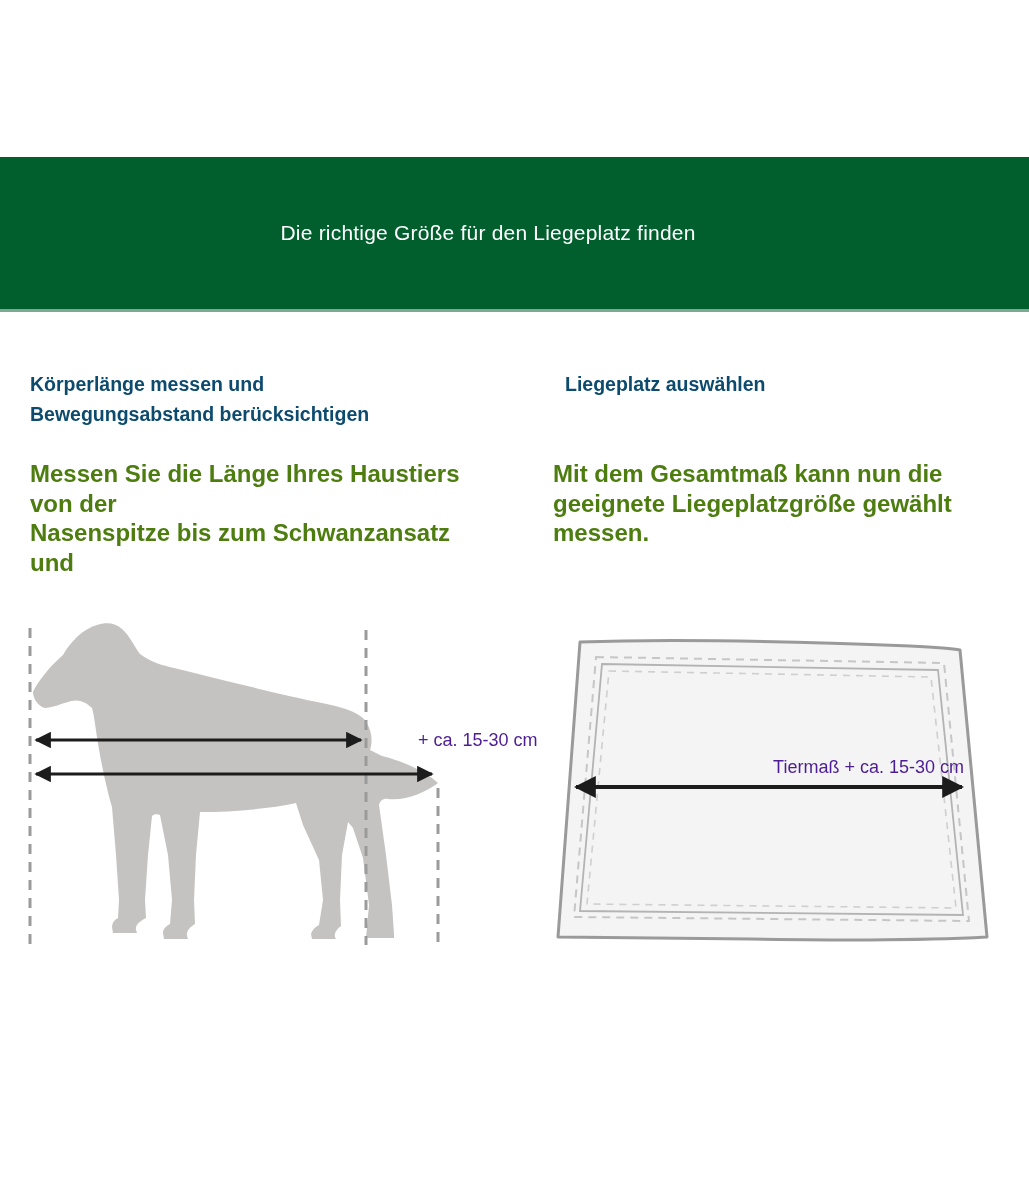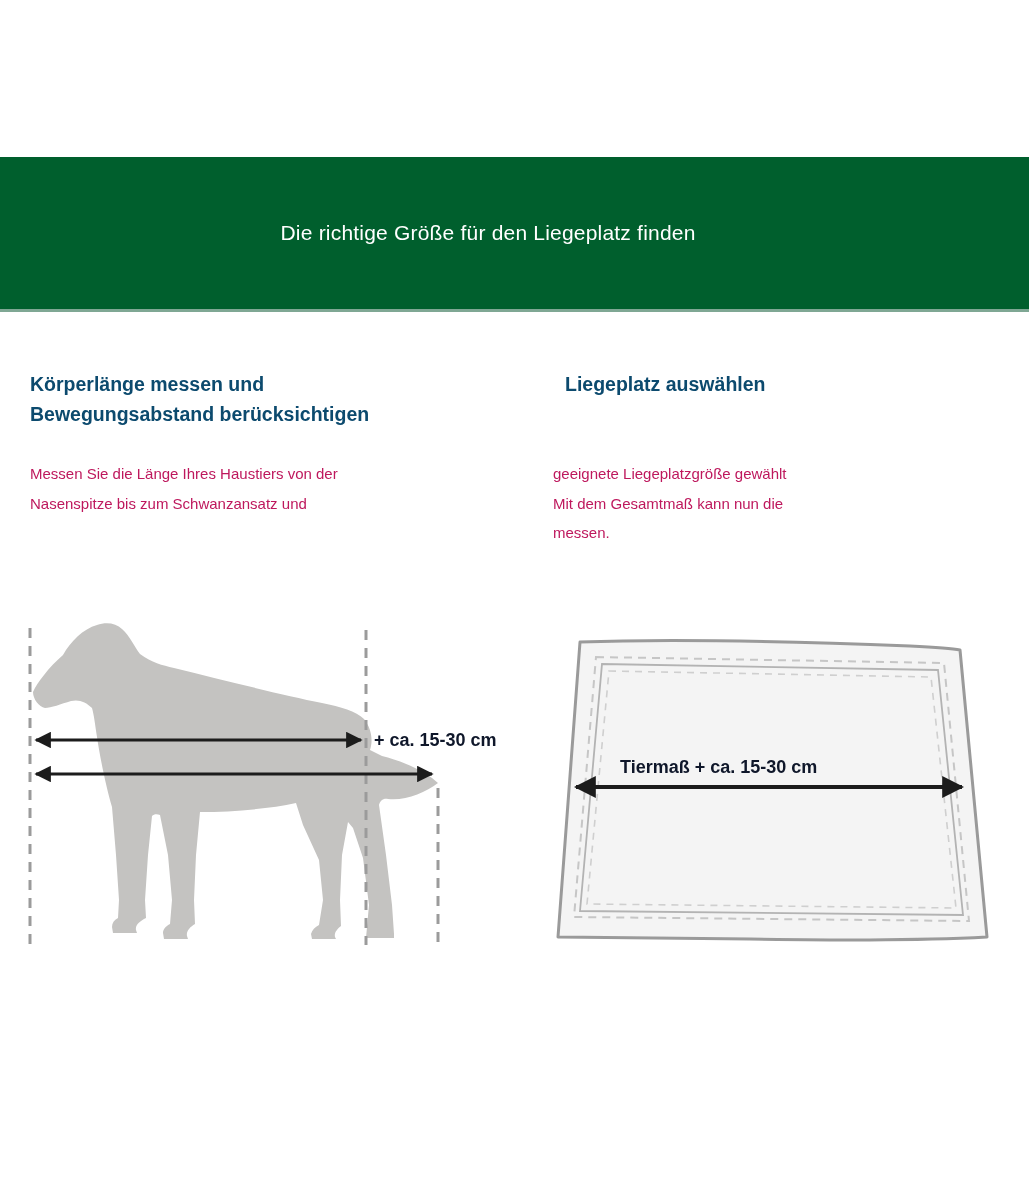--- a/index.html
+++ b/index.html
@@ -34,41 +34,42 @@
     position: absolute;
     color: #0c4a6e;
     font-size: 19.5px;
     font-weight: 700;
     line-height: 30px;
   }
   .left-heading  { left: 30px;  top: 369px; width: 420px; }
   .right-heading { left: 553px; top: 369px; width: 420px; margin-left: 12px; }
   .col-body {
     position: absolute;
-    color: #be185d;
-    font-size: 15px;
-    font-weight: 400;
+    color: #4d7c0f;
+    font-size: 24px;
+    font-weight: 700;
     line-height: 29.5px;
   }
   .left-body  { left: 30px;  top: 459px; width: 460px; }
   .right-body { left: 553px; top: 459px; width: 420px; }
   .line { display: block; }
   .figure { position: absolute; }
   #dog-figure { left: 0;     top: 600px; }
   #mat-figure { left: 530px; top: 600px; }
   .arrow-label {
     position: absolute;
-    color: #0f172a;
+    color: #4c1d95;
     font-size: 18px;
-    font-weight: 700;
+    font-weight: 400;
     line-height: 22px;
     white-space: nowrap;
+    margin-left: 44px;
   }
   #dog-arrow-label { left: 374px; top: 729px; }
-  #mat-arrow-label { left: 620px; top: 756px; width: 300px; text-align: left; }
+  #mat-arrow-label { left: 620px; top: 756px; width: 300px; text-align: right; }
 </style>
 </head>
 <body>
 
 <div id="canvas">
 
   <div class="banner">
     <div class="banner-title">Die richtige Größe für den Liegeplatz finden</div>
   </div>
 
@@ -80,22 +81,22 @@
   <div class="col-heading right-heading">
     <span class="line">Liegeplatz auswählen</span>
   </div>
 
   <div class="col-body left-body">
     <span class="line">Messen Sie die Länge Ihres Haustiers von der</span>
     <span class="line">Nasenspitze bis zum Schwanzansatz und</span>
   </div>
 
   <div class="col-body right-body">
+    <span class="line">Mit dem Gesamtmaß kann nun die</span>
     <span class="line">geeignete Liegeplatzgröße gewählt</span>
-    <span class="line">Mit dem Gesamtmaß kann nun die</span>
     <span class="line">messen.</span>
   </div>
 
   <svg id="dog-figure" class="figure" width="520" height="360" viewBox="0 0 520 360">
     <defs>
       <marker id="ahL" viewBox="0 0 10 10" refX="9" refY="5" markerWidth="5.5" markerHeight="5.5" orient="auto-start-reverse">
         <path d="M0,0 L10,5 L0,10 z" fill="#1c1c1c"></path>
       </marker>
     </defs>
     <path fill="#c4c3c1" d="

